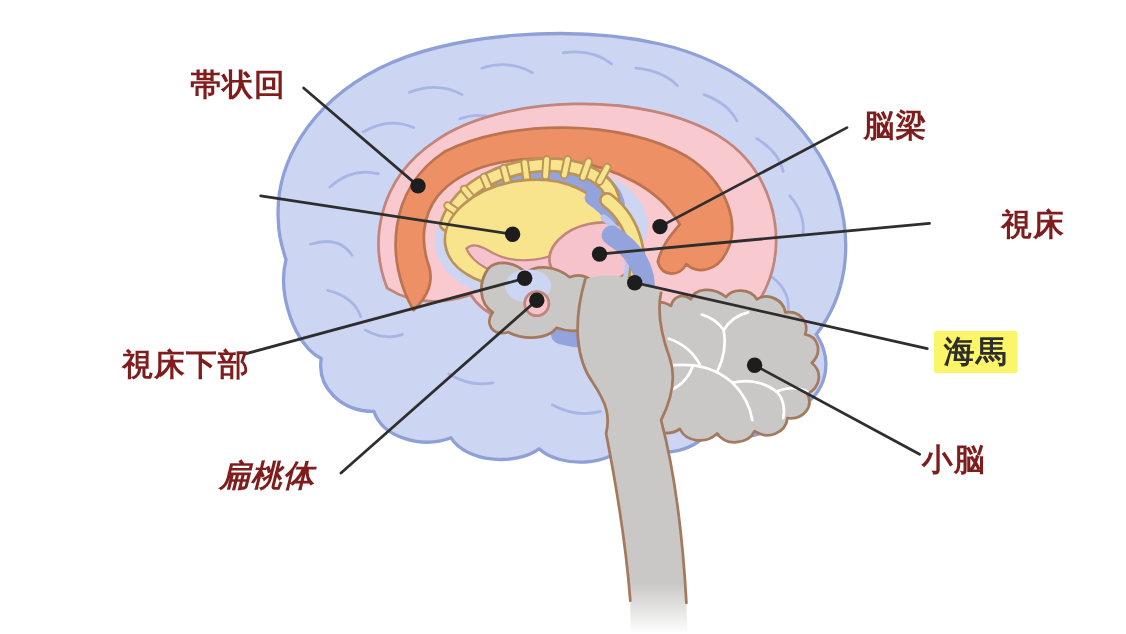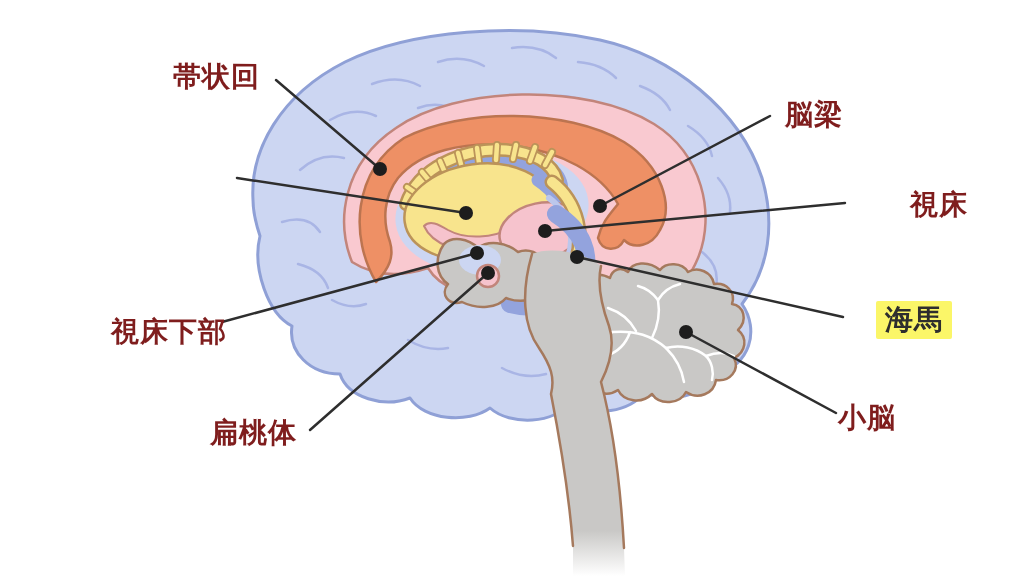--- a/index.html
+++ b/index.html
@@ -173,18 +173,18 @@
     <circle cx="488" cy="273" r="7"></circle>
     <circle cx="600" cy="206" r="7"></circle>
     <circle cx="545" cy="231" r="7"></circle>
     <circle cx="577" cy="257" r="7"></circle>
     <circle cx="686" cy="332" r="7"></circle>
   </g>
 </svg>
 
   <div class="label" style="left:173px;top:61px;">帯状回</div>
   <div class="label" style="left:91px;top:316px;margin-left:20px;">視床下部</div>
-  <div class="label" style="left:210px;top:417px;">扁桃体</div>
+  <div class="label" style="left:199px;top:417px;font-style:italic;">扁桃体</div>
   <div class="label" style="left:785px;top:99px;">脳梁</div>
   <div class="label" style="left:910px;top:189px;">視床</div>
-  <div class="label highlight" style="left:876px;top:301px;">海馬</div>
+  <div class="label highlight" style="left:849px;top:301px;">海馬</div>
   <div class="label" style="left:838px;top:402px;">小脳</div>
 </div>
 
 </body></html>

